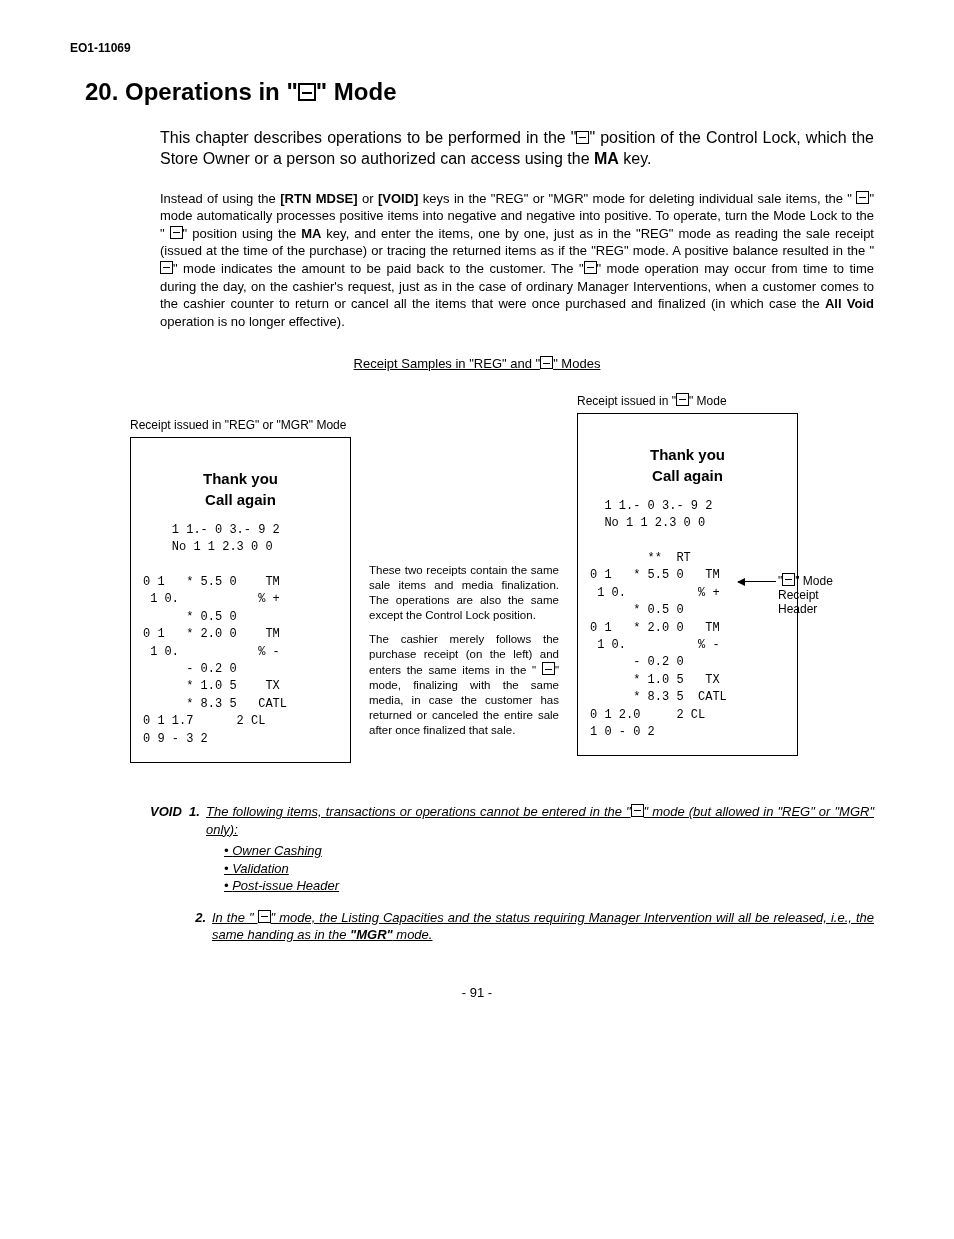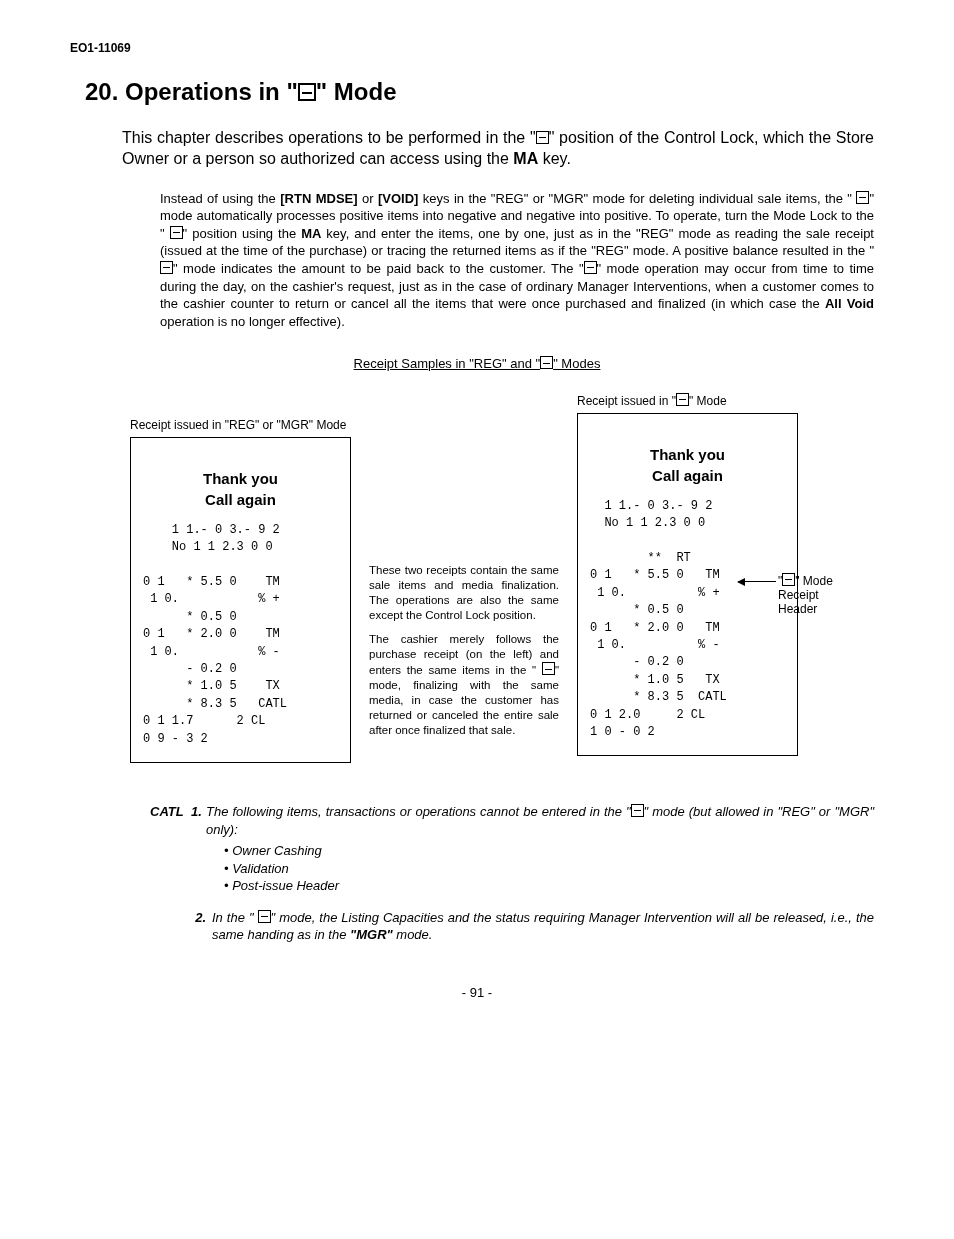--- a/index.html
+++ b/index.html
@@ -40,21 +40,21 @@
     border-top: 2px solid #000;
   }
   .minus-box.sm {
     width: 11px; height: 11px;
     border-width: 1.5px;
   }
   .minus-box.sm::after {
     border-top-width: 1.5px;
   }
   .intro {
-    margin-left: 52px;
+    margin-left: 90px;
     margin-right: 10px;
     font-size: 16px;
     text-align: justify;
     margin-bottom: 20px;
   }
   .intro .b { font-weight: bold; }
   .body-para {
     margin-left: 90px;
     margin-right: 10px;
     font-size: 13px;
@@ -135,21 +135,21 @@
   .notes ol {
     list-style: none;
     padding: 0;
     margin: 0;
   }
   .notes li.num {
     display: flex;
     margin-bottom: 14px;
   }
   .notes li.num .n { width: 56px; font-style: italic; font-weight: bold;}
-  .notes li.num .c { flex: 1; font-style: italic; text-align: justify;}
+  .notes li.num .c { flex: 1; font-style: italic; text-align: justify; text-decoration: underline;}
   .notes ul.bullets {
     list-style: none;
     padding: 0;
     margin: 4px 0 0 18px;
     font-style: italic;
   }
   .notes ul.bullets li::before {
     content: "\2022\00a0";
   }
   .page-num {
@@ -246,21 +246,21 @@
       <span>Receipt</span><br>
       <span>Header</span>
     </div>
   </div>
 
 </div>
 
 <div class="notes">
   <ol>
     <li class="num">
-      <div class="n"><span class="b">CATL</span>&nbsp;&nbsp;<span>1.</span></div>
+      <div class="n"><span class="b">VOID</span>&nbsp;&nbsp;<span>1.</span></div>
       <div class="c">
         <span>The following items, transactions or operations cannot be entered in the "</span><span class="minus-box sm"></span><span>" mode (but allowed in "REG" or "MGR" only):</span>
         <ul class="bullets" id="note-bullets">
             <li>Owner Cashing</li>
             <li>Validation</li>
             <li>Post-issue Header</li>
           </ul>
       </div>
     </li>
     <li class="num">

